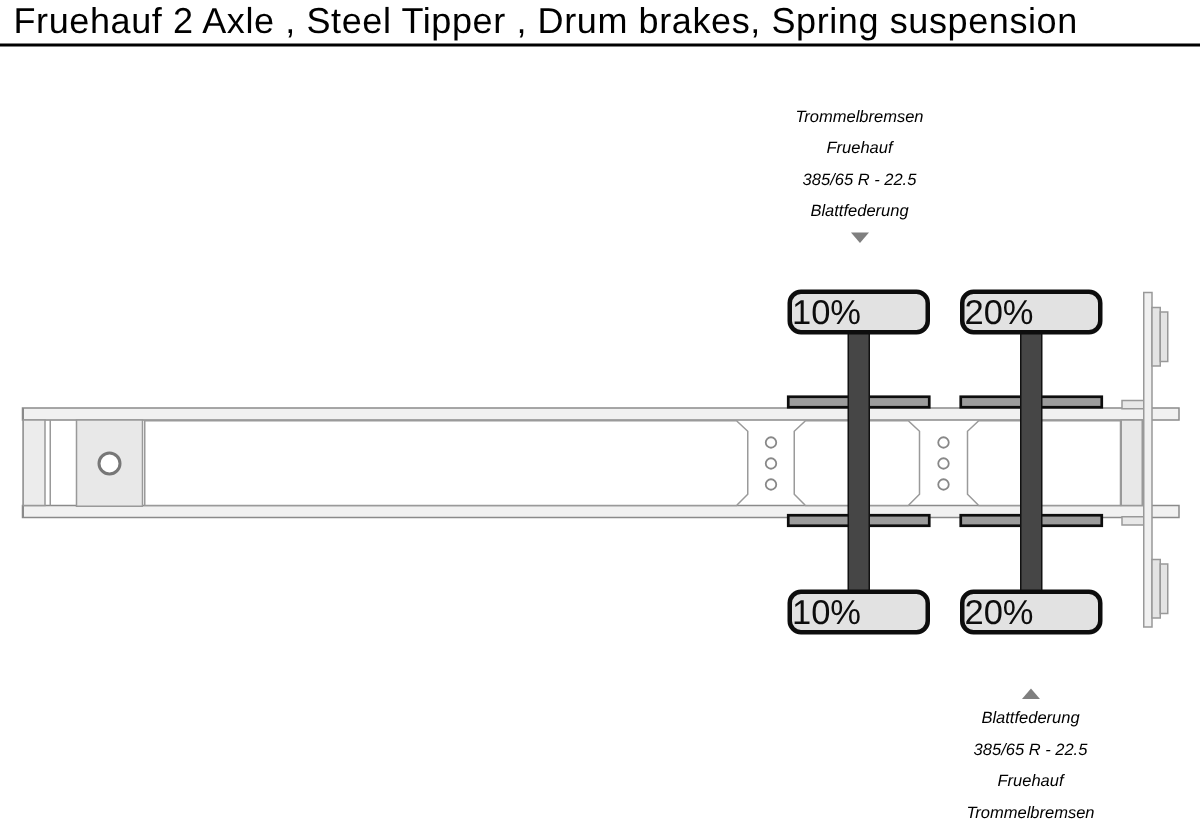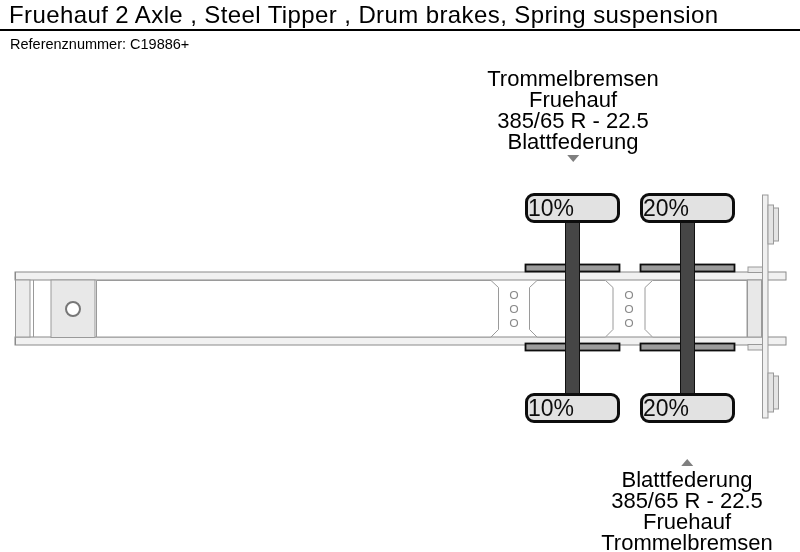--- a/index.html
+++ b/index.html
@@ -9,21 +9,21 @@
   }
   
   .title{
     position:absolute;left:9px;top:2px;font-size:24px;line-height:26px;
     letter-spacing:.4px;white-space:nowrap;font-weight:400;
   }
   .title-rule{position:absolute;left:0;top:29px;width:800px;height:2px;background:#000;}
   .ref{position:absolute;left:10px;top:36px;font-size:14.5px;line-height:17px;}
   
   .annotation{position:absolute;transform:translateX(-50%);text-align:center;
-    font-size:22px;line-height:21px;white-space:nowrap;}
+    font-size:11px;line-height:21px;white-space:nowrap;font-style:italic;}
   .annotation span{display:block;}
   .tri{width:0;height:0;margin:3px auto 3px;}
   .tri-down{border-left:6.5px solid transparent;border-right:6.5px solid transparent;border-top:7.5px solid #7f7f7f;}
   .tri-up{border-left:6.5px solid transparent;border-right:6.5px solid transparent;border-bottom:7.5px solid #7f7f7f;}
   .anno-top{left:573px;top:68px;}
   .anno-bottom{left:687px;top:456px;}
   
   .schematic{position:absolute;left:0;top:0;}
   
   .tire{
@@ -37,21 +37,20 @@
   .tire-a1s2{left:525px;top:393px;}
   .tire-a2s2{left:640px;top:393px;}
 </style>
 </head>
 <body>
 
 <div class="stage">
 
   <div class="title">Fruehauf 2 Axle , Steel Tipper , Drum brakes, Spring suspension</div>
   <div class="title-rule"></div>
-  <div class="ref">Referenznummer: C19886+</div>
 
   <div class="annotation anno-top">
     <span>Trommelbremsen</span>
     <span>Fruehauf</span>
     <span>385/65 R - 22.5</span>
     <span>Blattfederung</span>
     <div class="tri tri-down"></div>
   </div>
 
   <svg class="schematic" width="800" height="552" viewBox="0 0 800 552">

